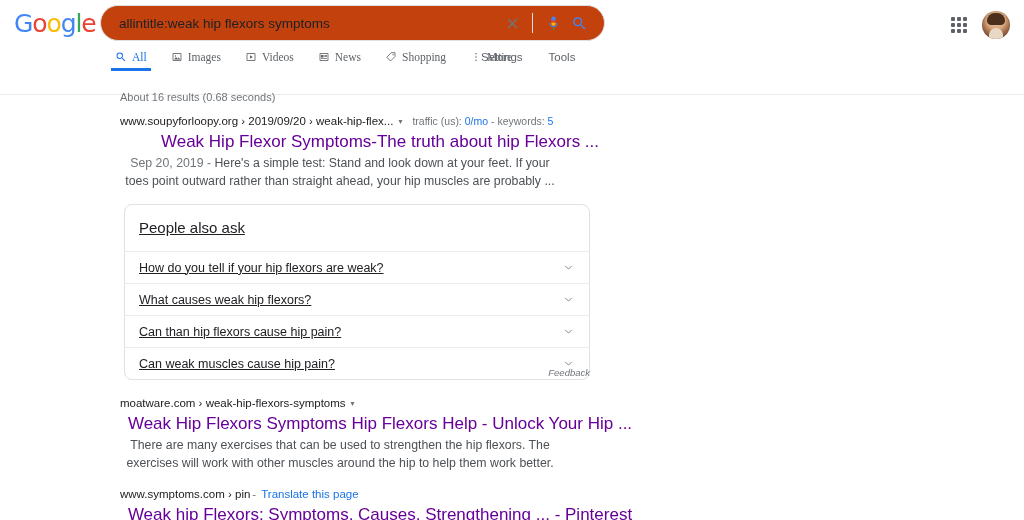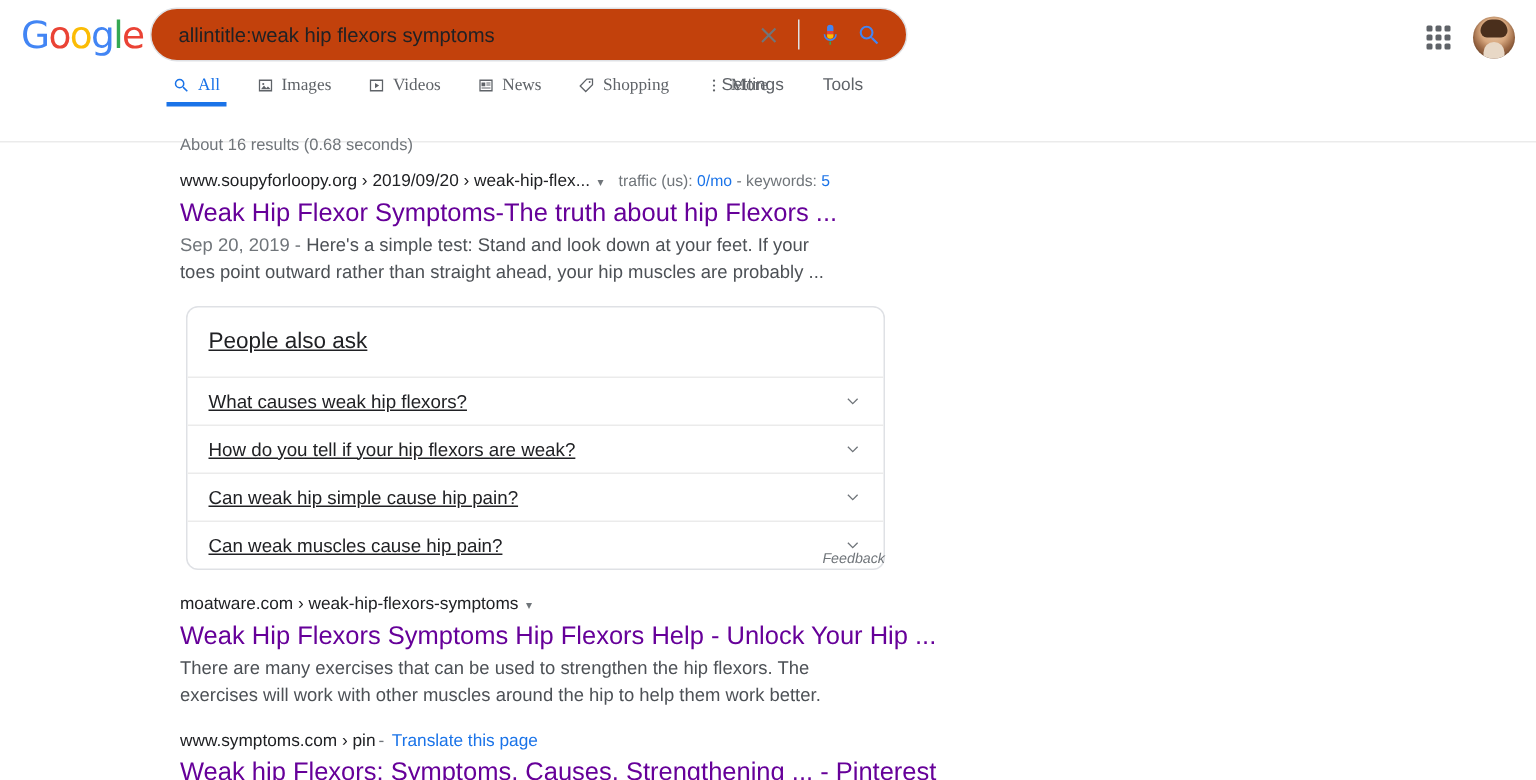--- a/index.html
+++ b/index.html
@@ -208,20 +208,21 @@
     top: 11px;
     font-size: 11px;
     color: #70757a;
     line-height: 14px;
   }
 
   .result {
     position: absolute;
     left: 120px;
     width: 520px;
+    text-align: center;
   }
   .res-url-line {
     display: flex;
     align-items: center;
     font-size: 11.5px;
     color: #202124;
     line-height: 15px;
     white-space: nowrap;
   }
   .res-url { color: #202124; }
@@ -445,39 +446,39 @@
       <span class="res-meta"><span>traffic (us): </span><b>0/mo</b><span> - keywords: </span><b>5</b></span>
     </div>
     <a class="res-title">Weak Hip Flexor Symptoms-The truth about hip Flexors ...</a>
     <div class="res-snippet"><span class="date">Sep 20, 2019 - </span><span>Here's a simple test: Stand and look down at your feet. If your toes point outward rather than straight ahead, your hip muscles are probably ...</span></div>
   </div>
 
   <div class="paa">
     <div class="paa-header">People also ask</div>
 
     <div class="paa-item">
+      <span class="paa-q">How do you tell if your hip flexors are weak?</span>
+      <span class="chev">
+        <svg width="13" height="13" viewBox="0 0 24 24">
+            <path fill="none" stroke="#70757a" stroke-width="1.6" d="M6 9l6 6 6-6"></path>
+          </svg>
+      </span>
+    </div>
+
+    <div class="paa-item">
       <span class="paa-q">What causes weak hip flexors?</span>
       <span class="chev">
         <svg width="13" height="13" viewBox="0 0 24 24">
             <path fill="none" stroke="#70757a" stroke-width="1.6" d="M6 9l6 6 6-6"></path>
           </svg>
       </span>
     </div>
 
     <div class="paa-item">
-      <span class="paa-q">How do you tell if your hip flexors are weak?</span>
-      <span class="chev">
-        <svg width="13" height="13" viewBox="0 0 24 24">
-            <path fill="none" stroke="#70757a" stroke-width="1.6" d="M6 9l6 6 6-6"></path>
-          </svg>
-      </span>
-    </div>
-
-    <div class="paa-item">
-      <span class="paa-q">Can weak hip simple cause hip pain?</span>
+      <span class="paa-q">Can than hip flexors cause hip pain?</span>
       <span class="chev">
         <svg width="13" height="13" viewBox="0 0 24 24">
             <path fill="none" stroke="#70757a" stroke-width="1.6" d="M6 9l6 6 6-6"></path>
           </svg>
       </span>
     </div>
 
     <div class="paa-item">
       <span class="paa-q">Can weak muscles cause hip pain?</span>
       <span class="chev">

